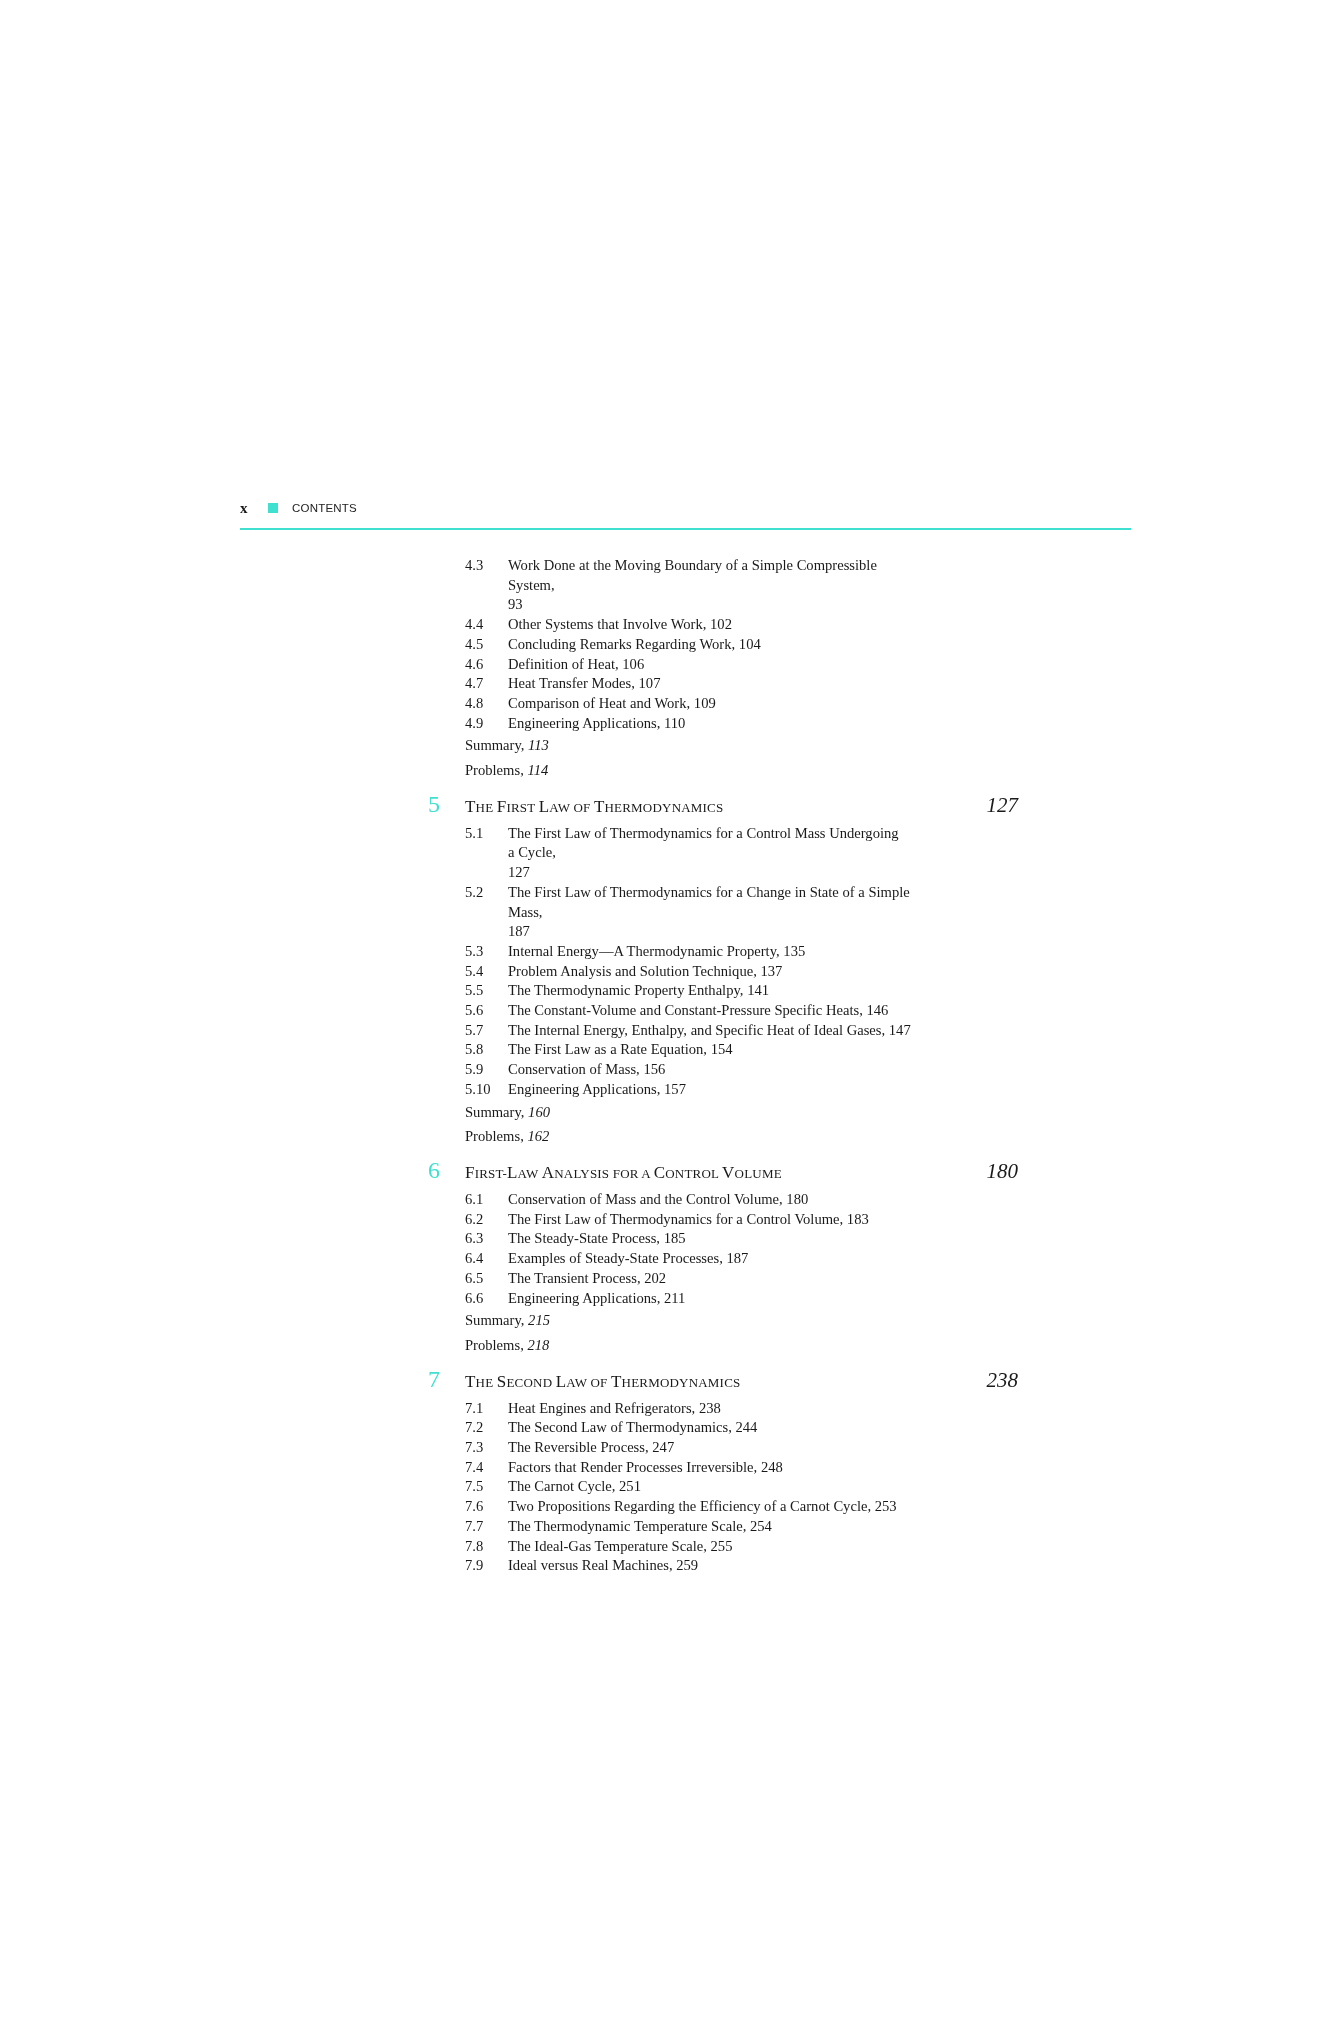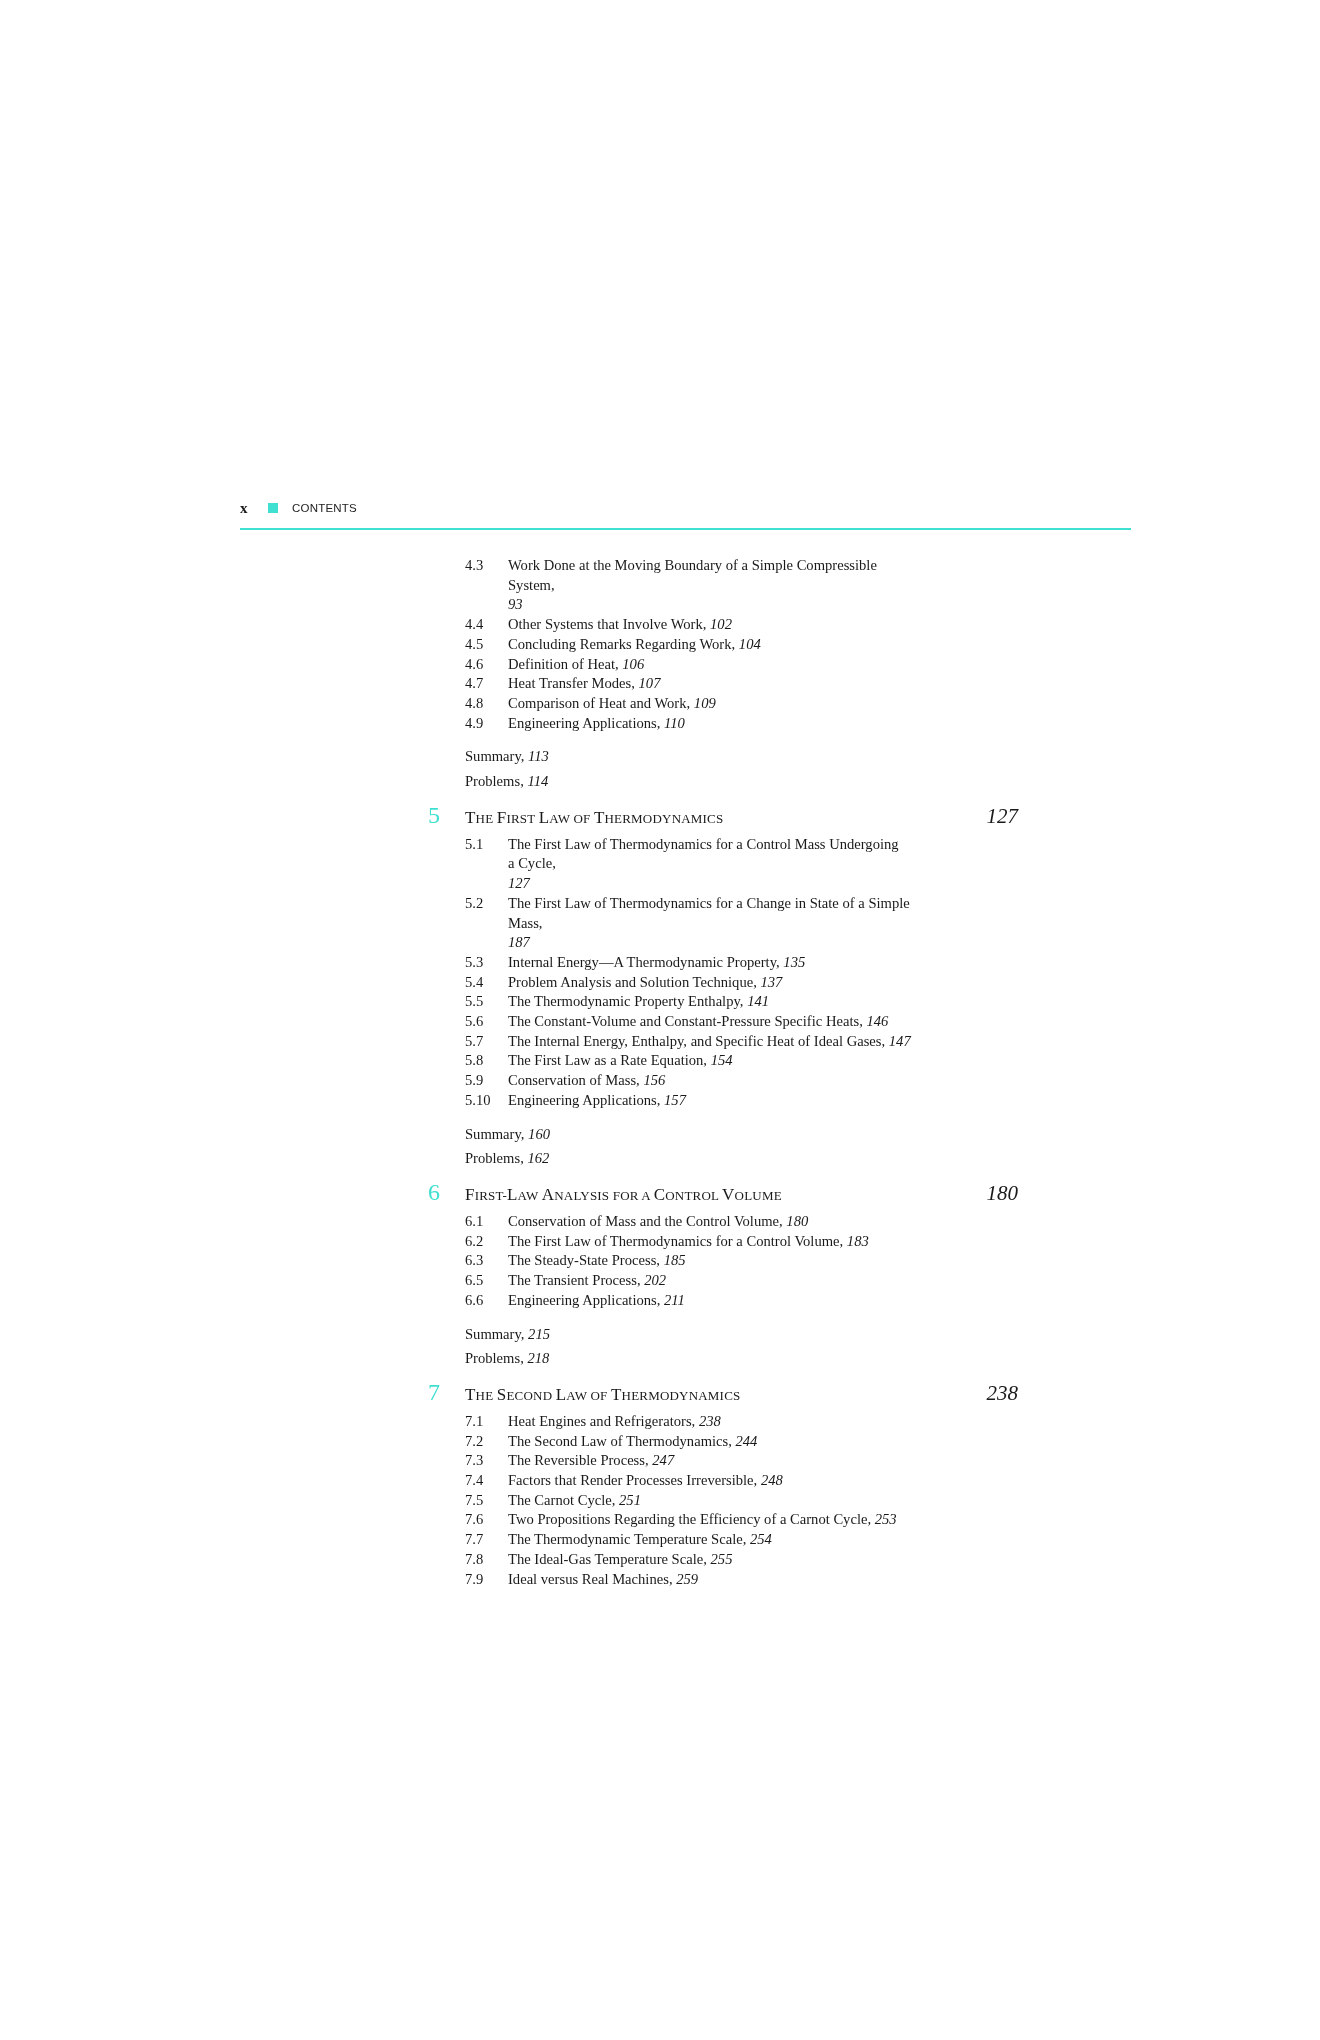--- a/index.html
+++ b/index.html
@@ -7,23 +7,23 @@
          font-family: "Liberation Serif", "DejaVu Serif", serif; color: #1a1a1a; }
   .running-head { position: absolute; left: 240px; top: 498px; height: 20px; display: flex; align-items: center; }
   .folio { font-family: "Liberation Serif", serif; font-weight: bold; font-size: 15px; letter-spacing: 0.5px; }
   .head-square { width: 10px; height: 10px; background: #40e0d0; margin-left: 20px; margin-right: 14px; }
   .head-label { font-family: "Liberation Sans", "DejaVu Sans", sans-serif; font-size: 11.5px; letter-spacing: 0.2px; color: #222; }
   .rule { position: absolute; left: 240px; top: 528px; width: 891px; height: 2px; background: #40e0d0; }
 
   .toc { position: absolute; left: 428px; top: 556px; width: 590px; }
   .entry { position: relative; font-size: 14.6px; line-height: 19.7px; padding-left: 80px; }
   .entry .num { position: absolute; left: 37px; top: 0; }
-  .entry .pg { font-style: italic; }
+  .entry .pg { }
   .indent { display: block; }
-  .back { font-size: 14.6px; line-height: 19.7px; padding-left: 37px; margin-top: 14px; }
+  .back { font-size: 14.6px; line-height: 19.7px; padding-left: 37px; margin-top: 3px; }
   .back .pg { font-style: italic; }
   .back + .back { margin-top: 5px; }
 
   .chapter { position: relative; height: 24px; margin-top: 13px; margin-bottom: 6px; }
   .chap-num { position: absolute; left: 0; top: -3px; font-size: 24px; color: #40e0d0; font-family: "Liberation Serif", serif; }
   .chap-title { position: absolute; left: 37px; top: 3px; font-size: 17px; letter-spacing: 0.2px; }
   .chap-title .sc { font-size: 13px; }
   .chap-page { position: absolute; right: 0; top: -1px; font-size: 21px; font-style: italic; }
 </style>
 </head>
@@ -69,20 +69,21 @@
       <div class="back"><span class="lbl">Summary,</span> <span class="pg">160</span></div>
       <div class="back"><span class="lbl">Problems,</span> <span class="pg">162</span></div>
       <div class="chapter">
         <span class="chap-num">6</span>
         <span class="chap-title"><span class="cap">F</span><span class="sc">IRST-</span><span class="cap">L</span><span class="sc">AW </span><span class="cap">A</span><span class="sc">NALYSIS FOR A </span><span class="cap">C</span><span class="sc">ONTROL </span><span class="cap">V</span><span class="sc">OLUME</span></span>
         <span class="chap-page">180</span>
       </div>
       <div class="entry"><span class="num">6.1</span><span class="ttl">Conservation of Mass and the Control Volume,</span> <span class="pg">180</span></div>
       <div class="entry"><span class="num">6.2</span><span class="ttl">The First Law of Thermodynamics for a Control Volume,</span> <span class="pg">183</span></div>
       <div class="entry"><span class="num">6.3</span><span class="ttl">The Steady-State Process,</span> <span class="pg">185</span></div>
+      <div class="entry"><span class="num">6.4</span><span class="ttl">Examples of Steady-State Processes,</span> <span class="pg">187</span></div>
       <div class="entry"><span class="num">6.5</span><span class="ttl">The Transient Process,</span> <span class="pg">202</span></div>
       <div class="entry"><span class="num">6.6</span><span class="ttl">Engineering Applications,</span> <span class="pg">211</span></div>
       <div class="back"><span class="lbl">Summary,</span> <span class="pg">215</span></div>
       <div class="back"><span class="lbl">Problems,</span> <span class="pg">218</span></div>
       <div class="chapter">
         <span class="chap-num">7</span>
         <span class="chap-title"><span class="cap">T</span><span class="sc">HE </span><span class="cap">S</span><span class="sc">ECOND </span><span class="cap">L</span><span class="sc">AW OF </span><span class="cap">T</span><span class="sc">HERMODYNAMICS</span></span>
         <span class="chap-page">238</span>
       </div>
       <div class="entry"><span class="num">7.1</span><span class="ttl">Heat Engines and Refrigerators,</span> <span class="pg">238</span></div>

